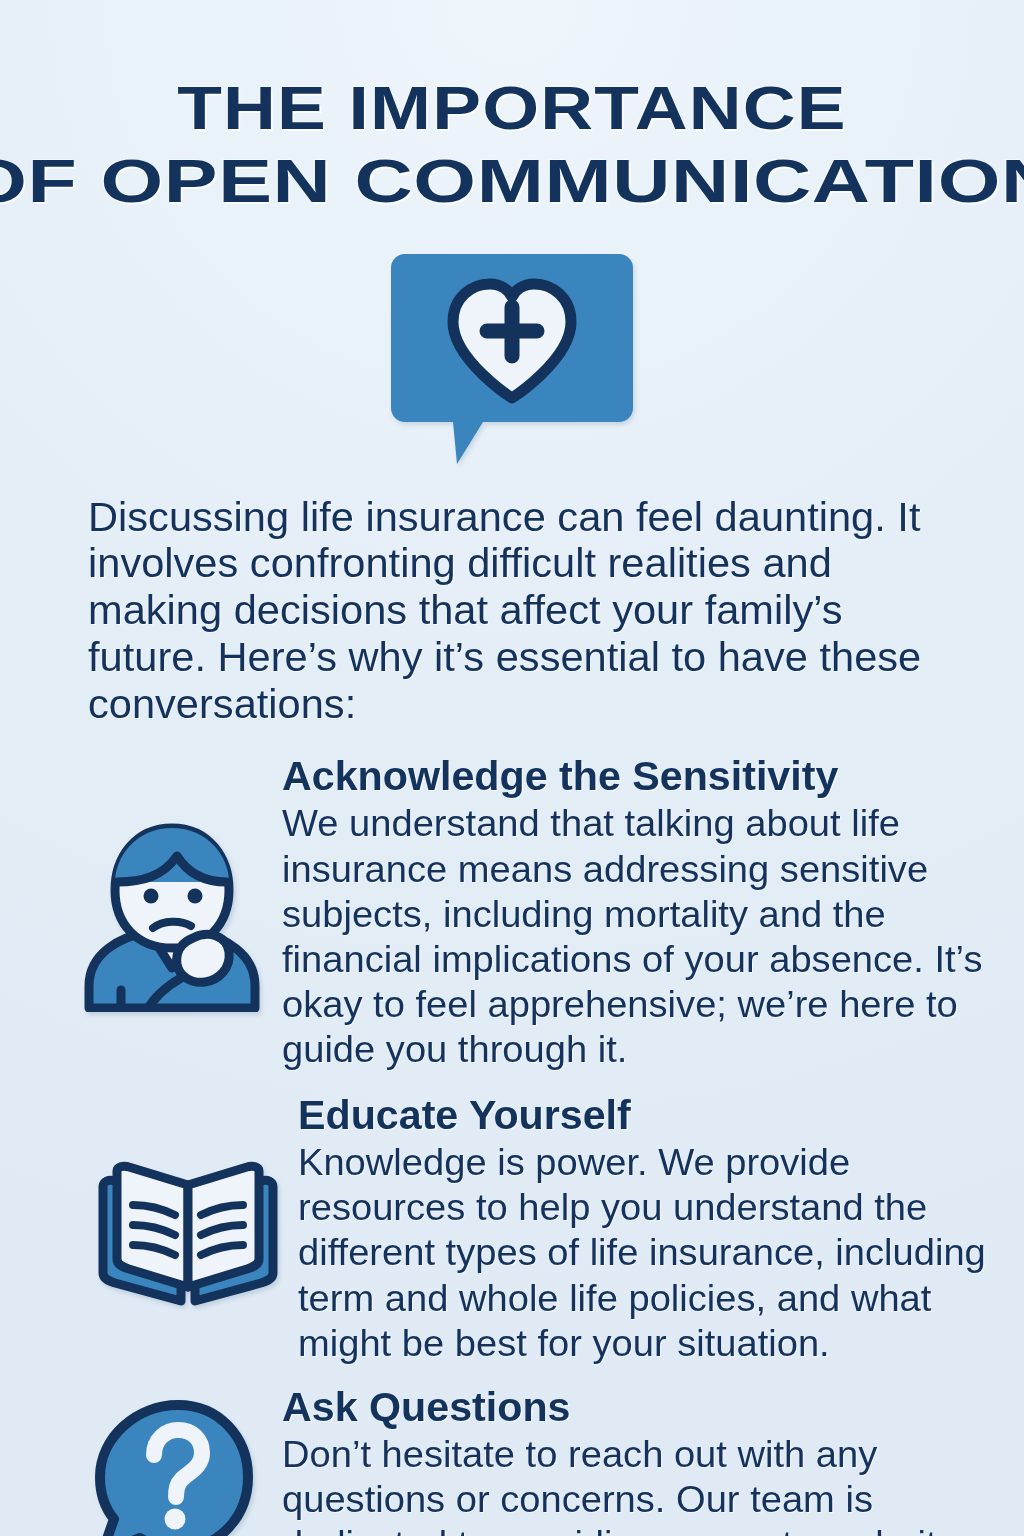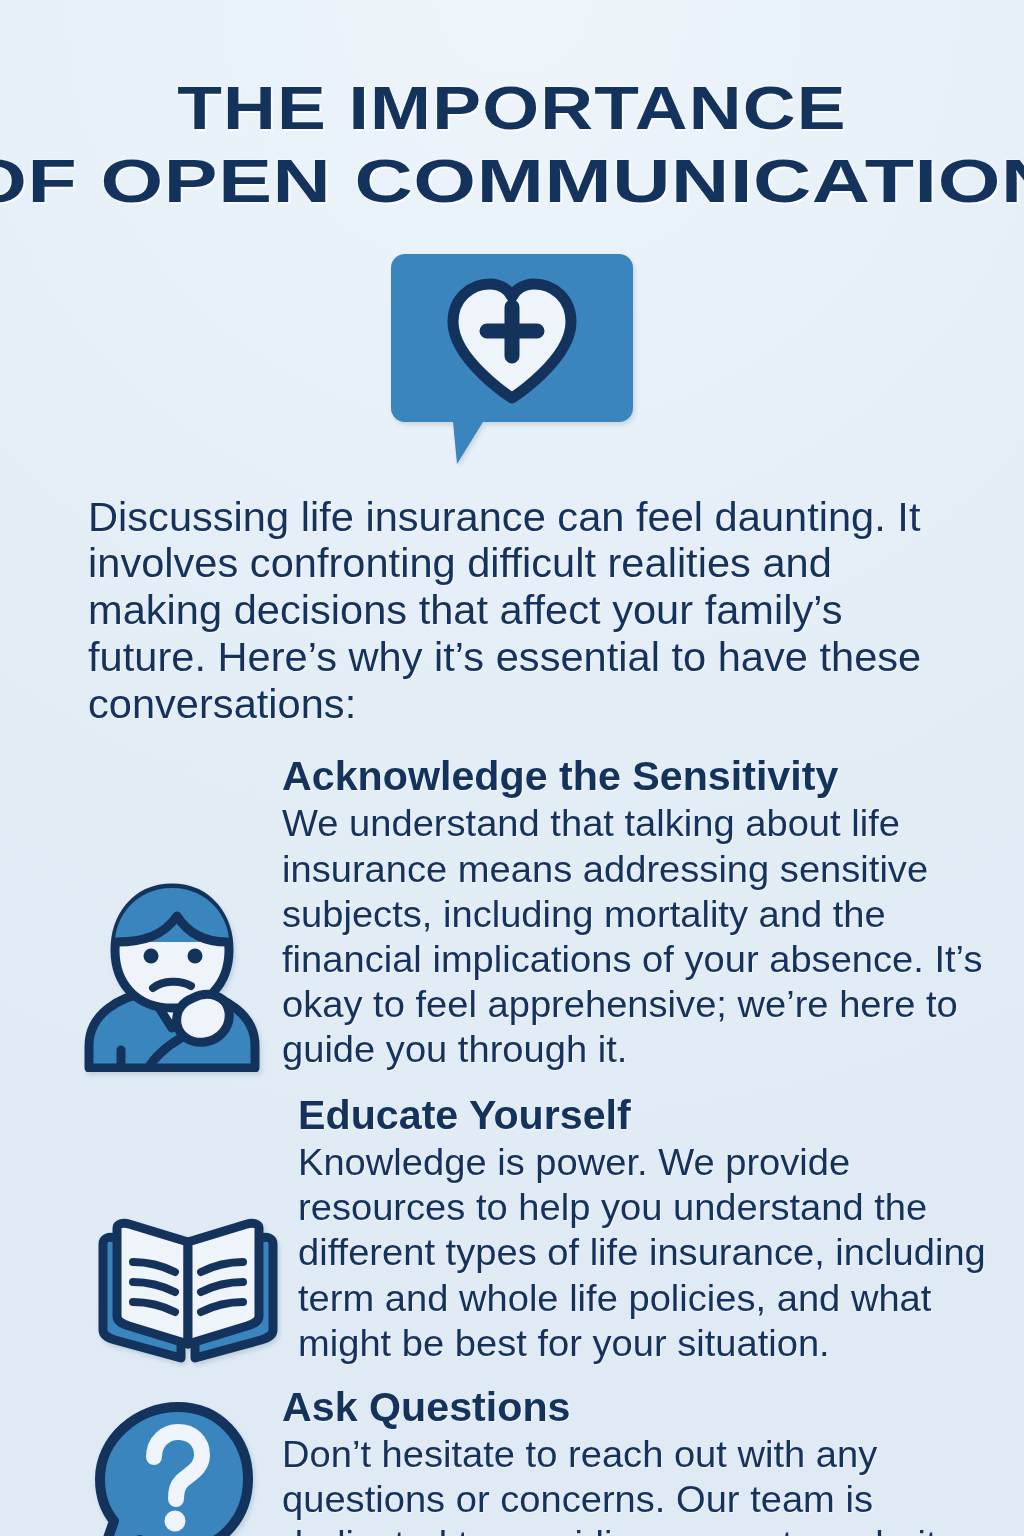--- a/index.html
+++ b/index.html
@@ -63,21 +63,21 @@
     line-height:1.17;
     color:#15325c;
     transform:scaleX(1.04);
     transform-origin:left top;
     text-shadow:1px 1px 0 rgba(255,255,255,0.6);
   }
 
   
   .section {
     display:flex;
-    align-items:flex-end;
+    align-items:center;
     padding:0 34px 0 72px;
     margin-top:28px;
   }
   .section-icon-wrap {
     width:200px;
     flex:0 0 200px;
     display:flex;
     justify-content:center;
     padding-top:6px;
   }

